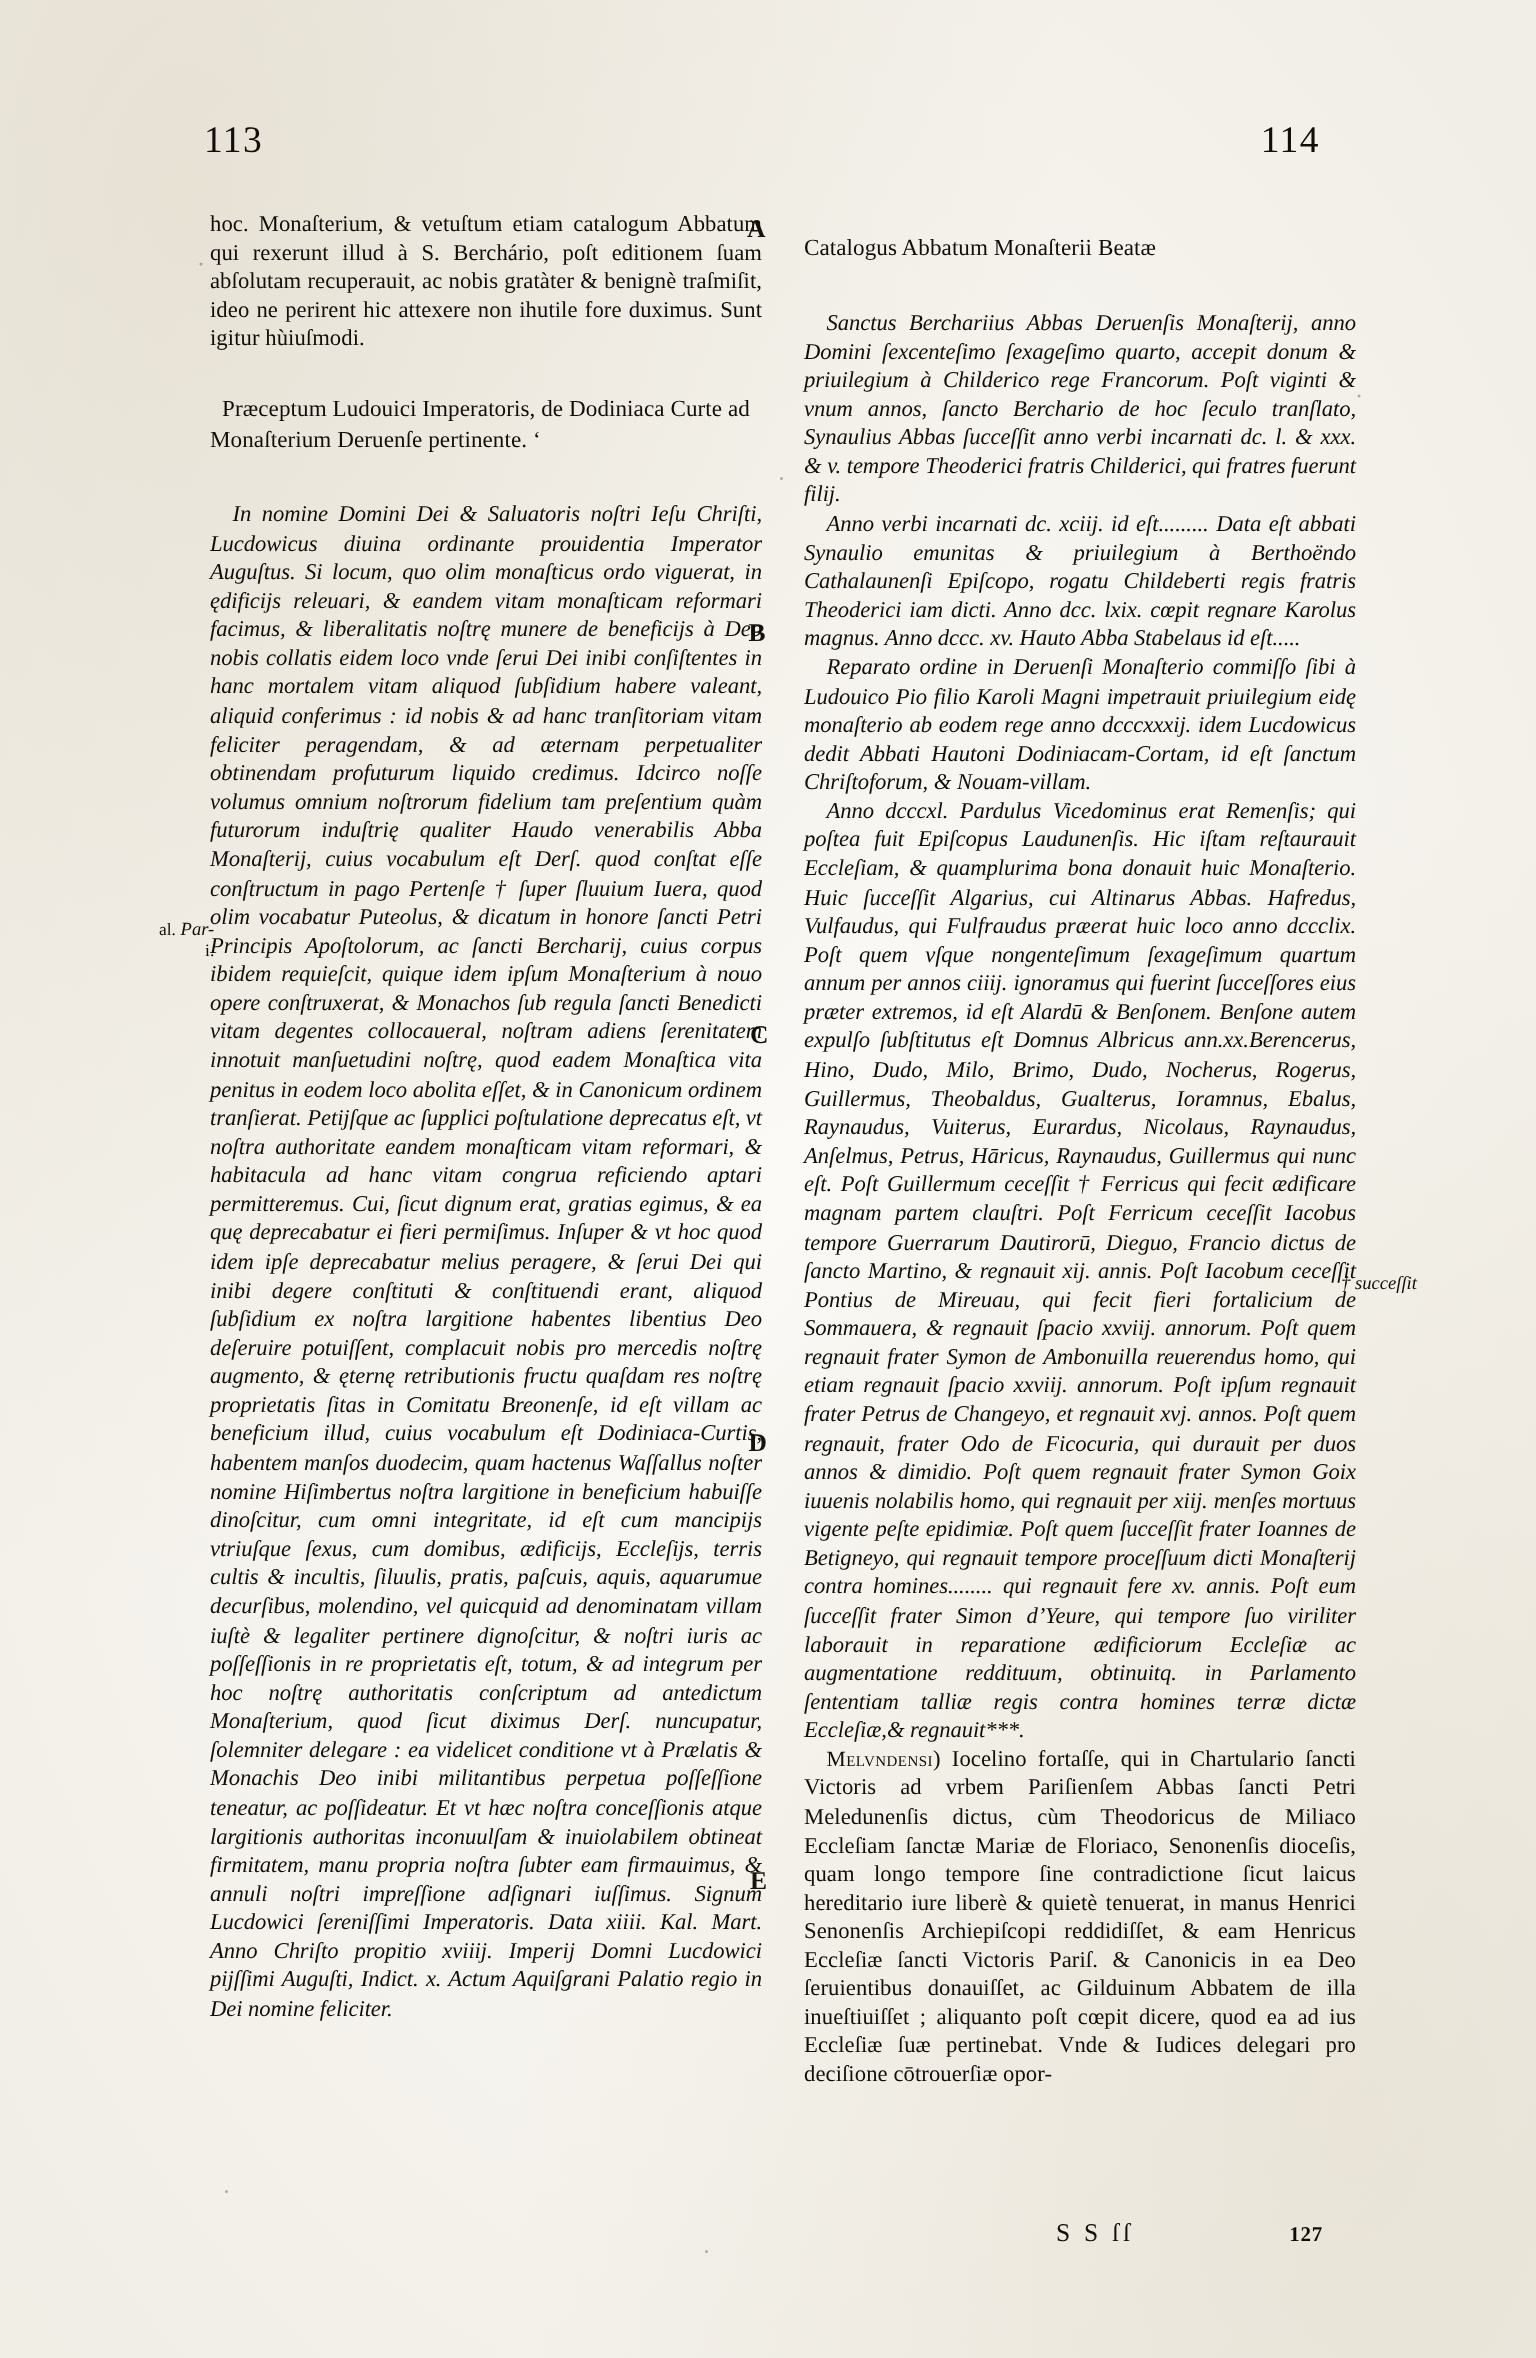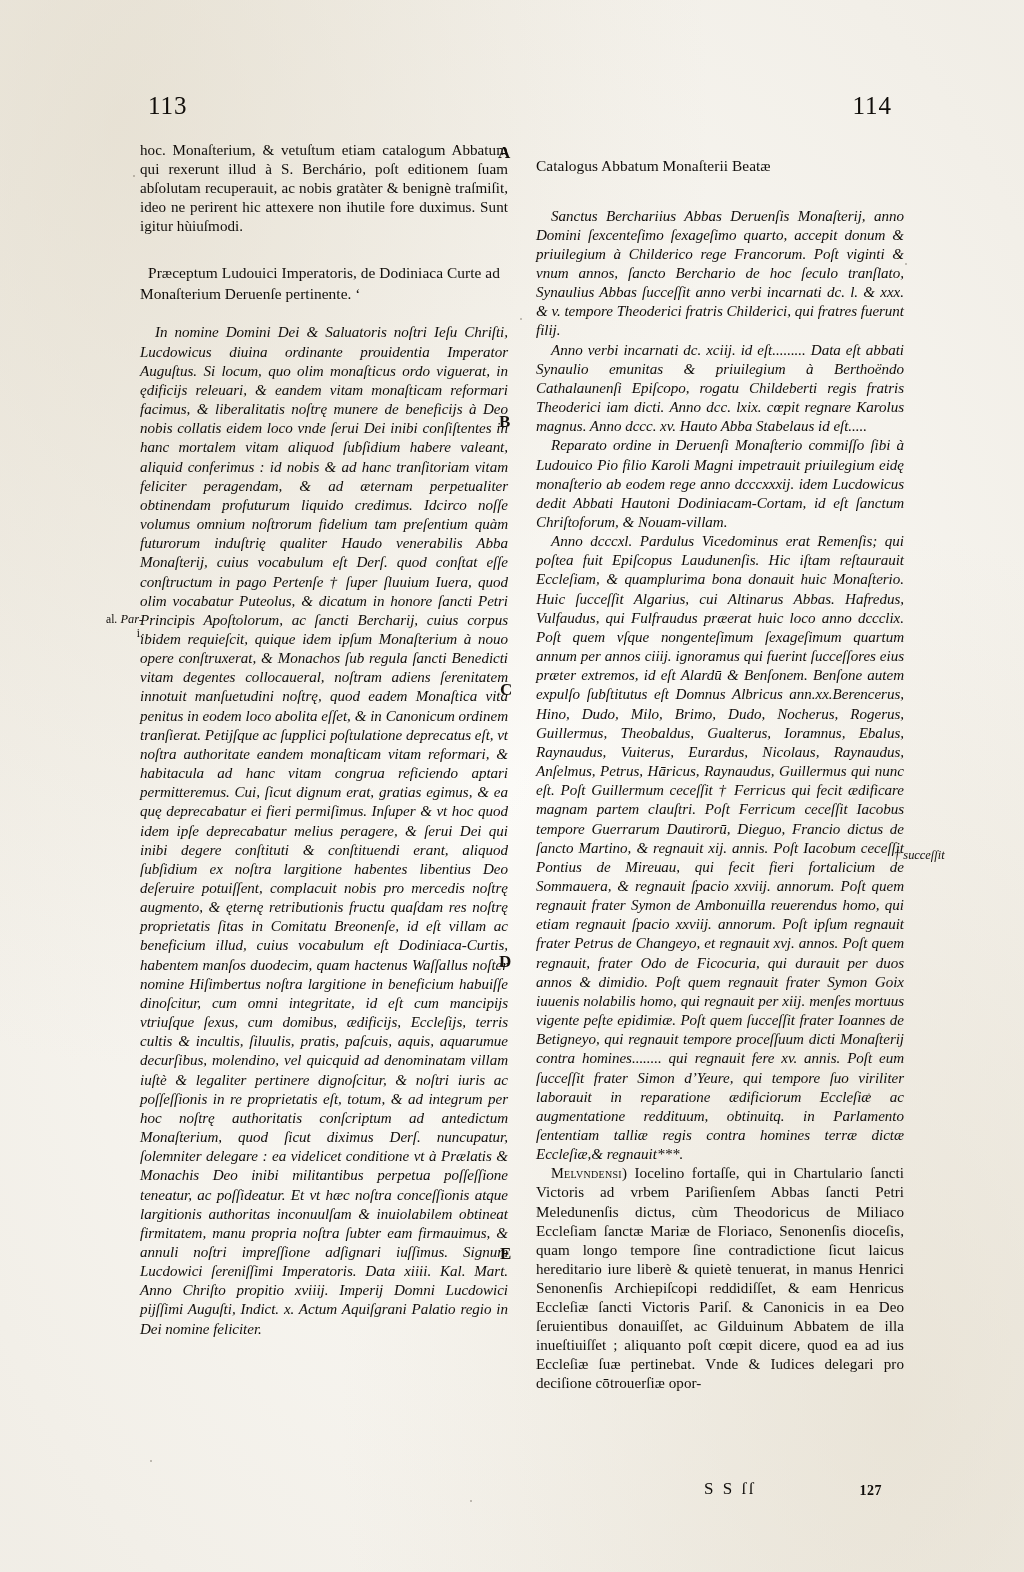--- a/index.html
+++ b/index.html
@@ -28,26 +28,26 @@
     background:
       radial-gradient(ellipse at 12% 8%, rgba(222,214,196,0.55), rgba(255,255,255,0) 46%),
       radial-gradient(ellipse at 88% 90%, rgba(224,216,198,0.5), rgba(255,255,255,0) 44%),
       radial-gradient(ellipse at 50% 50%, rgba(255,255,255,0.0), rgba(212,203,184,0.28) 95%);
     pointer-events: none;
   }
 
   
   .running-head {
     position: absolute;
-    left: 148px;
+    left: 136px;
     top: 80px;
     width: 744px;
     height: 40px;
     display: flex;
-    align-items: flex-end;
+    align-items: flex-start;
     justify-content: space-between;
   }
   .folio {
     font-size: 25px;
     letter-spacing: 1px;
     font-family: "Liberation Serif", serif;
   }
   .head-title {
     font-size: 26px;
     letter-spacing: 0.4px;
@@ -80,21 +80,21 @@
     line-height: 19.15px;
     letter-spacing: -0.05px;
   }
   .indent { text-indent: 15px; }
 
   .heading {
     text-align: center;
     font-size: 15.4px;
     line-height: 21px;
     margin-top: 26px;
-    margin-bottom: 5px;
+    margin-bottom: 16px;
   }
   .heading-right {
     text-align: center;
     font-size: 15.4px;
     line-height: 21.5px;
     margin: 0 0 6px 0;
   }
   .gap-sm { height: 14px; }
   .gap-md { height: 24px; }
 

